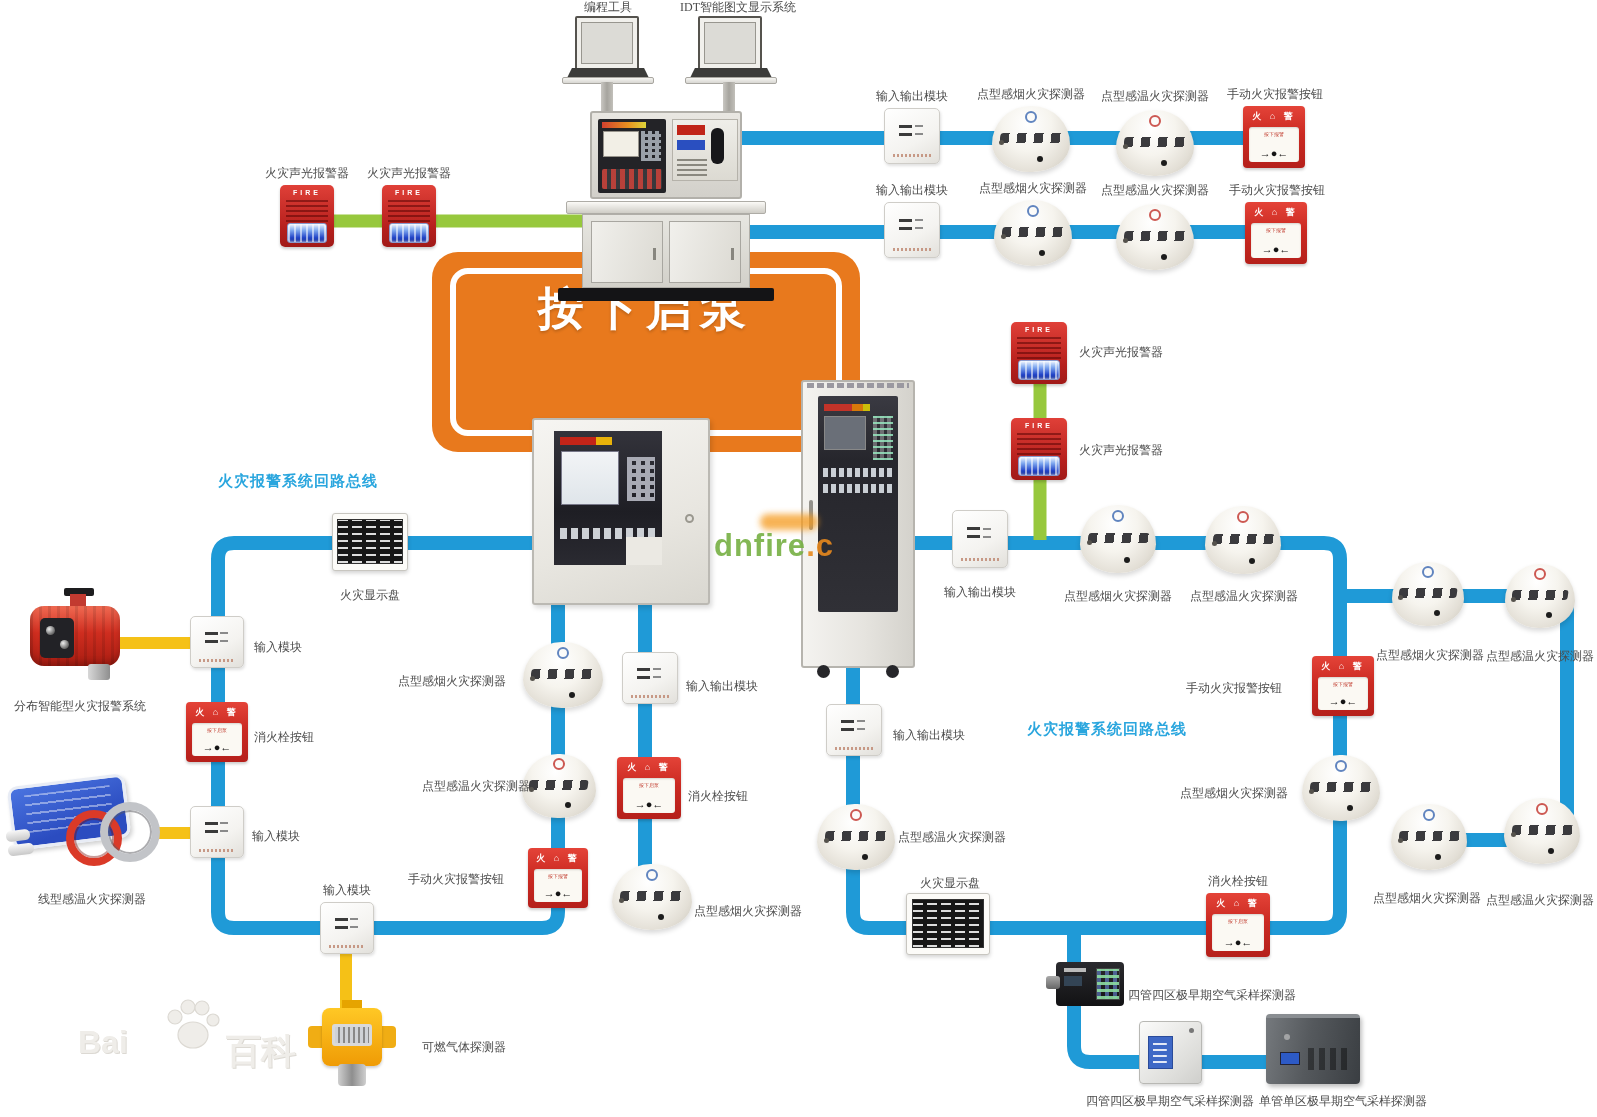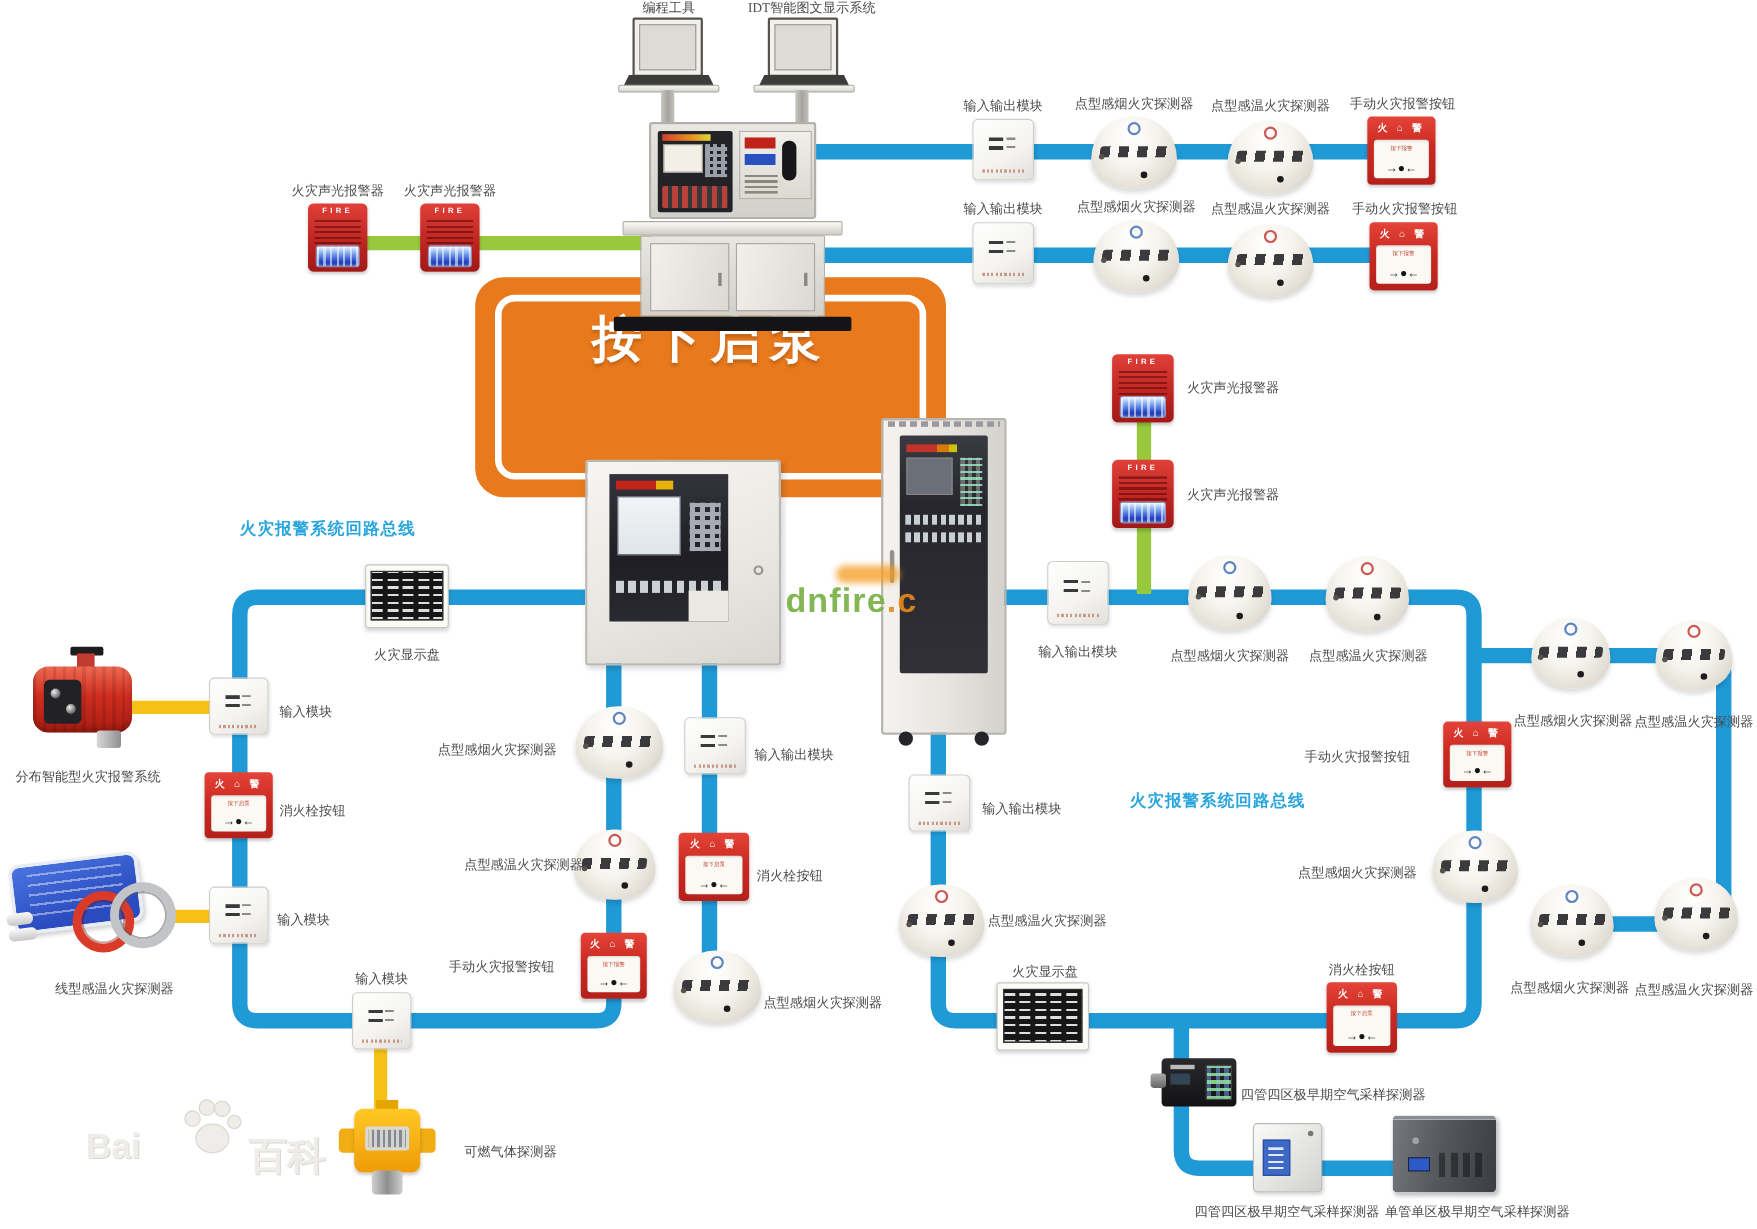--- a/index.html
+++ b/index.html
@@ -358,21 +358,21 @@
       </div>
       <div class="lbl" style="left: 252px; top: 830px; width: 64px; text-align: left;">输入模块</div>
       <div class="dev linear" style="left: 10px; top: 780px; width: 152px; height: 98px;">
         <span class="lh-box"></span>
         <span class="lh-lines"></span>
         <span class="lh-g1"></span>
         <span class="lh-g2"></span>
         <span class="lh-coilr"></span>
         <span class="lh-coilg"></span>
       </div>
-      <div class="lbl" style="left: 38px; top: 893px; width: 132px; text-align: center;">线型感温火灾探测器</div>
+      <div class="lbl" style="left: 38px; top: 893px; width: 132px; text-align: left;">线型感温火灾探测器</div>
       <div class="dev module" style="left: 320px; top: 902px; width: 54px; height: 52px;">
         <span class="m-body"></span>
         <span class="m-leds"></span>
         <span class="m-leds2"></span>
         <span class="m-strip"></span>
       </div>
       <div class="lbl" style="left: 316px; top: 884px; width: 62px; text-align: center;">输入模块</div>
       <div class="dev gas" style="left: 306px; top: 1000px; width: 92px; height: 86px;">
         <span class="gas-top"></span>
         <span class="gas-lugl"></span>

